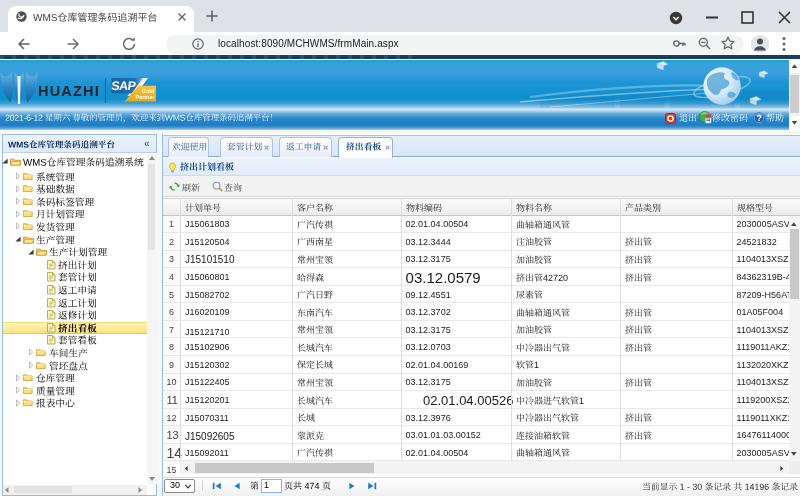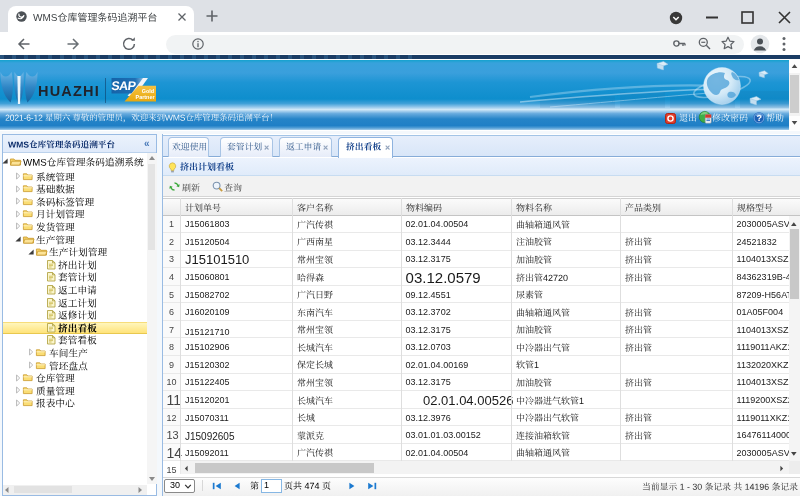--- a/index.html
+++ b/index.html
@@ -340,20 +340,21 @@
 <svg class="tx" style="left:121px;top:36px;" width="16" height="16" viewBox="0 0 16 16">
       <path d="M13.4 8a5.4 5.4 0 1 1-1.6-3.9" stroke="#5f6368" stroke-width="1.5" fill="none"></path>
       <path d="M13.8 1.2V4.8H10.3Z" fill="#5f6368"></path>
     </svg>
 <div style="left:166px;top:34.5px;width:578px;height:19.5px;background:#f1f3f4;border-radius:10px"></div>
 <svg class="tx" style="left:192px;top:38px;" width="12" height="12" viewBox="0 0 12 12">
       <circle cx="6" cy="6" r="5.2" fill="none" stroke="#5f6368" stroke-width="1.2"></circle>
       <rect x="5.35" y="5.2" width="1.3" height="4" fill="#5f6368"></rect>
       <rect x="5.35" y="2.9" width="1.3" height="1.3" fill="#5f6368"></rect>
     </svg>
+<div style="left:218.0px;top:39.0px;font-size:10px;color:#202124;line-height:10px;white-space:pre;letter-spacing:0.1px">localhost:8090/MCHWMS/frmMain.aspx</div>
 <svg class="tx" style="left:673px;top:38px;" width="13" height="11" viewBox="0 0 13 11">
       <circle cx="3.4" cy="5.5" r="2.6" fill="none" stroke="#5f6368" stroke-width="1.4"></circle>
       <path d="M5.8 5.5H12M10 5.5V8M12 5.5V7.4" stroke="#5f6368" stroke-width="1.4"></path>
     </svg>
 <svg class="tx" style="left:698px;top:37px;" width="13" height="13" viewBox="0 0 13 13">
       <circle cx="5.3" cy="5.3" r="4" fill="none" stroke="#5f6368" stroke-width="1.3"></circle>
       <path d="M8.3 8.3L12 12" stroke="#5f6368" stroke-width="1.4"></path>
       <path d="M3.3 5.3H7.3" stroke="#5f6368" stroke-width="1.2"></path>
     </svg>
 <svg class="tx" style="left:721px;top:36px;" width="14" height="14" viewBox="0 0 14 14">
@@ -965,21 +966,21 @@
       <use href="#gcf" x="27.00"></use>
     </svg>
 <svg class="tx" style="left:624.6px;top:236.4px" width="27.0" height="11.9" viewBox="0 -9.0 27.0 11.9" fill="#1a1a1a">
       <use href="#gdb"></use>
       <use href="#g48" x="9.00"></use>
       <use href="#gcf" x="18.00"></use>
     </svg>
 <div style="left:736.6px;top:237.7px;font-size:9px;color:#1a1a1a;line-height:9px;white-space:pre">24521832</div>
 <div style="left:163px;top:267.213px;width:626.0px;height:1px;background:#e9e9e9;"></div>
 <div style="left:169.0px;top:255.3px;font-size:9px;color:#444;line-height:9px;white-space:pre">3</div>
-<div style="left:185.0px;top:255.3px;font-size:13px;color:#1a1a1a;line-height:9px;white-space:pre">J15101510</div>
+<div style="left:185.0px;top:255.3px;font-size:10px;color:#1a1a1a;line-height:9px;white-space:pre">J15101510</div>
 <svg class="tx" style="left:296.6px;top:253.9px" width="36.0" height="11.9" viewBox="0 -9.0 36.0 11.9" fill="#1a1a1a">
       <use href="#gdc"></use>
       <use href="#gdd" x="9.00"></use>
       <use href="#gde" x="18.00"></use>
       <use href="#gdf" x="27.00"></use>
     </svg>
 <div style="left:405.6px;top:255.3px;font-size:9px;color:#1a1a1a;line-height:9px;white-space:pre">03.12.3175</div>
 <svg class="tx" style="left:515.6px;top:253.9px" width="36.0" height="11.9" viewBox="0 -9.0 36.0 11.9" fill="#1a1a1a">
       <use href="#ge1"></use>
       <use href="#gd9" x="9.00"></use>
@@ -1135,21 +1136,21 @@
       <use href="#gda" x="18.00"></use>
       <use href="#gcf" x="27.00"></use>
     </svg>
 <svg class="tx" style="left:624.6px;top:376.9px" width="27.0" height="11.9" viewBox="0 -9.0 27.0 11.9" fill="#1a1a1a">
       <use href="#gdb"></use>
       <use href="#g48" x="9.00"></use>
       <use href="#gcf" x="18.00"></use>
     </svg>
 <div style="left:736.6px;top:378.3px;font-size:9px;color:#1a1a1a;line-height:9px;white-space:pre">1104013XSZD6A</div>
 <div style="left:163px;top:407.78100000000006px;width:626.0px;height:1px;background:#e9e9e9;"></div>
-<div style="left:166.5px;top:395.9px;font-size:14px;color:#444;line-height:9px;white-space:pre">11</div>
+<div style="left:166.5px;top:395.9px;font-size:11px;color:#444;line-height:9px;white-space:pre">11</div>
 <div style="left:185.0px;top:395.9px;font-size:9px;color:#1a1a1a;line-height:9px;white-space:pre">J15120201</div>
 <svg class="tx" style="left:296.6px;top:394.5px" width="36.0" height="11.9" viewBox="0 -9.0 36.0 11.9" fill="#1a1a1a">
       <use href="#gf3"></use>
       <use href="#gf4" x="9.00"></use>
       <use href="#gc4" x="18.00"></use>
       <use href="#gf1" x="27.00"></use>
     </svg>
 <div style="left:423px;top:395.9px;font-size:13px;color:#1a1a1a;line-height:9px;white-space:pre">02.01.04.00526</div>
 <svg class="tx" style="left:515.6px;top:394.5px" width="68.0" height="11.9" viewBox="0 -9.0 68.0 11.9" fill="#1a1a1a">
       <use href="#gf5"></use>

